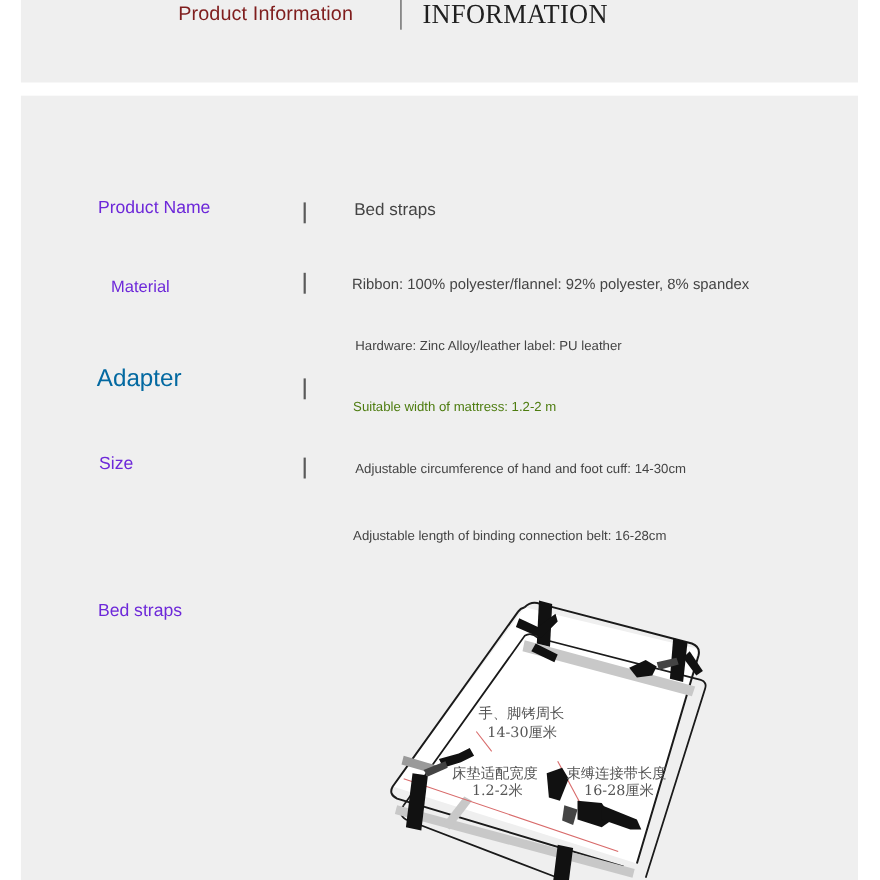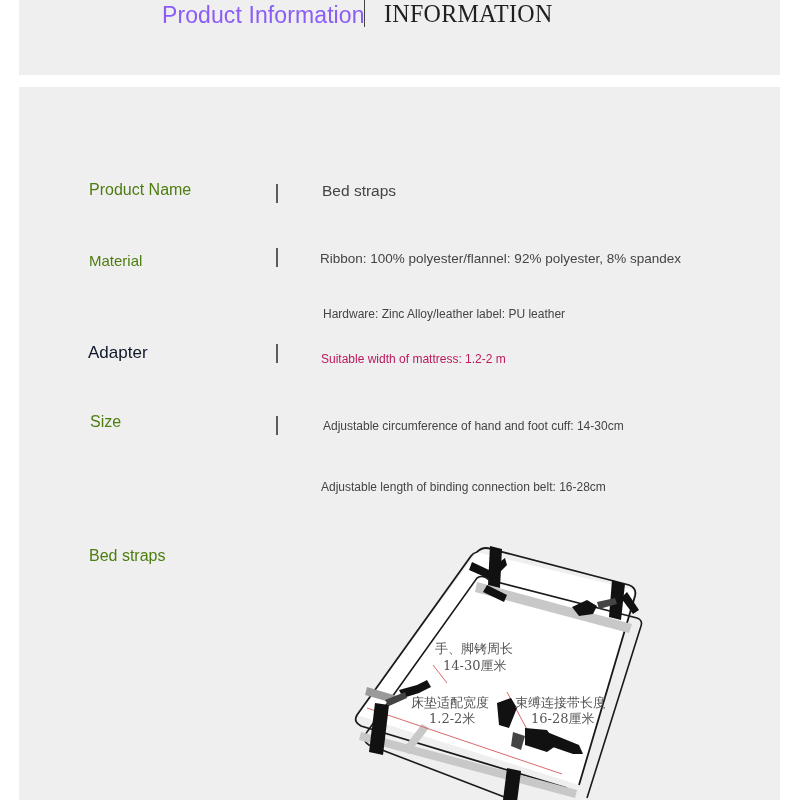--- a/index.html
+++ b/index.html
@@ -11,34 +11,34 @@
     }
     .panel-top {
       position: absolute; left: 19px; top: 0; width: 761px; height: 75px;
       background: #efefef;
     }
     .panel-main {
       position: absolute; left: 19px; top: 87px; width: 761px; height: 713px;
       background: #efefef;
     }
     .hdr-left {
-      position: absolute; left: 162px; top: 2px; font-size: 23px;
-      color: #8b5cf6; letter-spacing: 0.1px;
+      position: absolute; left: 162px; top: 2px; font-size: 18px;
+      color: #7f1d1d; letter-spacing: 0.1px;
     }
     .hdr-divider {
       position: absolute; left: 364px; top: 0; width: 1px; height: 27px;
       background: #444444;
     }
     .hdr-right {
       position: absolute; left: 384px; top: 0px; font-size: 25px;
       font-family: "Liberation Serif", "DejaVu Serif", serif;
       color: #1f1f1f; letter-spacing: 0.3px; transform: scaleX(0.96); transform-origin: left;
     }
     .label {
-      position: absolute; left: 89px; font-size: 16px; color: #4d7c0f;
+      position: absolute; left: 89px; font-size: 16px; color: #6d28d9;
     }
     .divider {
       position: absolute; left: 276px; width: 2px; height: 19px; background: #5a5a5a;
     }
     .value { position: absolute; color: #444444; }
     .v-lg { font-size: 15.5px; }
     .v-md { font-size: 13.5px; text-align: center; }
     .v-sm { font-size: 12px; }
     .illustration {
       position: absolute; left: 347px; top: 540px; width: 310px; height: 260px; text-align: center;
@@ -52,28 +52,28 @@
 <div class="hdr-left">Product Information</div>
 <div class="hdr-divider"></div>
 <div class="hdr-right">INFORMATION</div>
 
 <div class="panel-main"></div>
 
 <div class="label" style="top:181px;">Product Name</div>
 <div class="divider" style="top:184px;"></div>
 <div class="value v-lg" style="left:322px; top:182px;">Bed straps</div>
 
-<div class="label" style="top:252px; font-size:15px;">Material</div>
+<div class="label" style="top:252px; font-size:15px;margin-left:12px;">Material</div>
 <div class="divider" style="top:248px;"></div>
 <div class="value v-md" style="left:320px; top:251px;">Ribbon: 100% polyester/flannel: 92% polyester, 8% spandex</div>
 <div class="value v-sm" style="left:323px; top:281px;margin-top:26px;">Hardware: Zinc Alloy/leather label: PU leather</div>
 
-<div class="label" style="top:343px; left:88px; font-size:17px; color:#0f172a;">Adapter</div>
+<div class="label" style="top:331px; left:88px; font-size:22px; color:#0369a1;">Adapter</div>
 <div class="divider" style="top:344px;"></div>
-<div class="value v-sm" style="left:321px; top:352px; color:#be185d;">Suitable width of mattress: 1.2-2 m</div>
+<div class="value v-sm" style="left:321px; top:363px; color:#4d7c0f;">Suitable width of mattress: 1.2-2 m</div>
 
 <div class="label" style="top:413px; left:90px;">Size</div>
 <div class="divider" style="top:416px;"></div>
 <div class="value v-sm" style="left:323px; top:419px;">Adjustable circumference of hand and foot cuff: 14-30cm</div>
 <div class="value v-sm" style="left:321px; top:480px;">Adjustable length of binding connection belt: 16-28cm</div>
 
 <div class="label" style="top:547px;">Bed straps</div>
 
 <div class="illustration">
   <svg viewBox="0 0 310 260" xmlns="http://www.w3.org/2000/svg">

